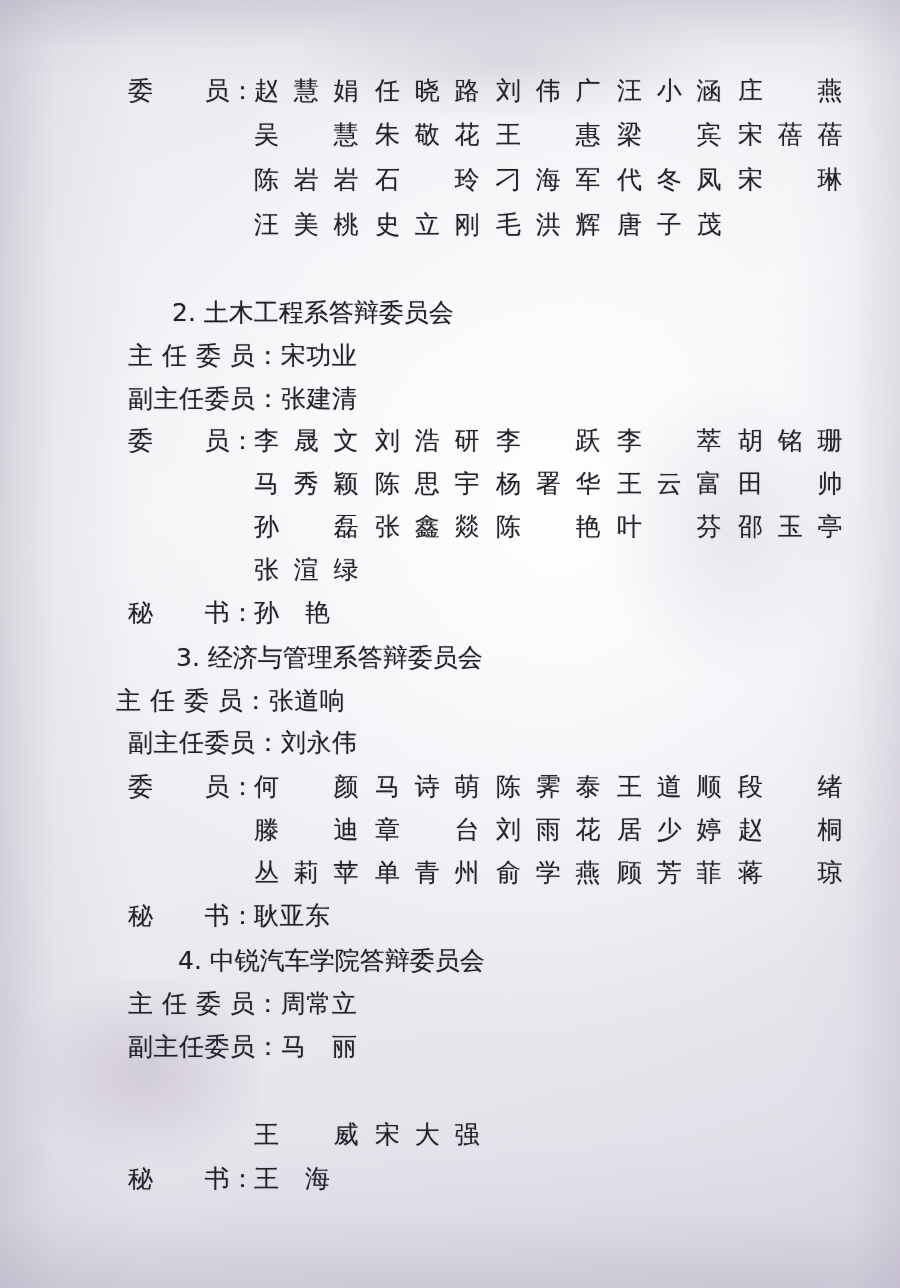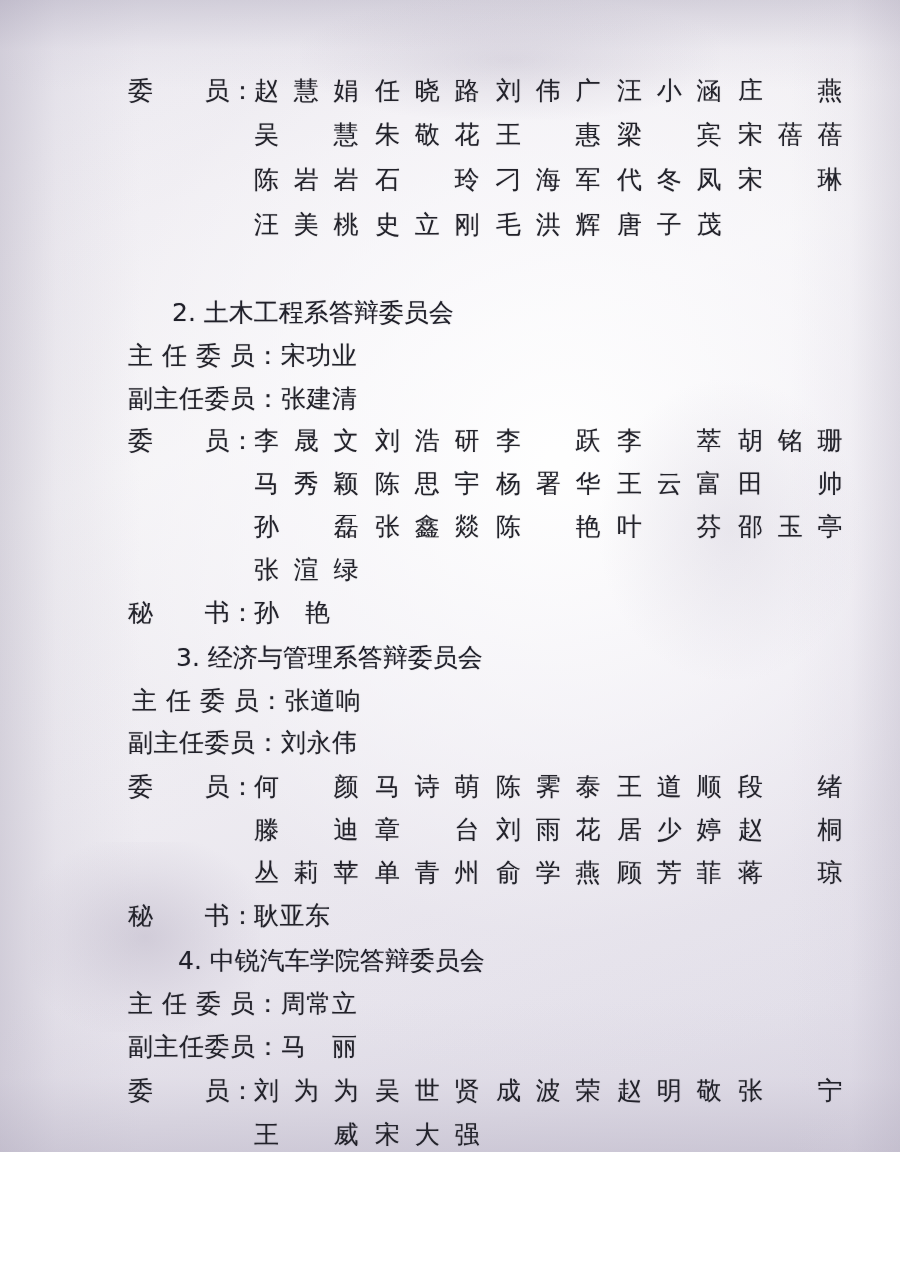--- a/index.html
+++ b/index.html
@@ -3,21 +3,21 @@
 <meta charset="utf-8">
 <style>
   html, body {
     margin: 0;
     padding: 0;
     background: #ffffff;
   }
   .page {
     position: relative;
     width: 900px;
-    height: 1152px;
+    height: 1288px;
     overflow: hidden;
     
     background:
       radial-gradient(ellipse 70% 55% at 62% 40%, rgba(255,255,255,0.95) 0%, rgba(250,249,252,0.55) 45%, rgba(236,233,240,0.15) 75%, rgba(225,221,231,0.0) 100%),
       linear-gradient(160deg, #e9e7ee 0%, #f2f0f4 18%, #f6f5f7 35%, #efedf2 55%, #e8e5ed 72%, #e2dfe9 88%, #dcd8e4 100%);
     font-family: "DejaVu Sans", "Liberation Sans", sans-serif;
     color: #2b2b31;
   }
   
   .paper-shade-left {
@@ -170,21 +170,21 @@
     <div class="line" style="left:128px; top:557px;">
       <span class="wide-label" style="visibility:hidden;">委　　员：</span><span class="name-cell w5">张渲绿</span>
     </div>
 
     <div class="line" style="left:128px; top:600px;">
       <span class="wide-label">秘　　书：</span><span>孙　艳</span>
     </div>
 
     <div class="heading" style="left:132px; top:645px;">3. 经济与管理系答辩委员会</div>
 
-    <div class="line" style="left:132px; top:688px;">
+    <div class="line" style="left:116px; top:688px;">
       <span>主 任 委 员：</span><span>张道响</span>
     </div>
 
     <div class="line" style="left:128px; top:730px;">
       <span>副主任委员：</span><span>刘永伟</span>
     </div>
 
     <div class="line" style="left:128px; top:774px;">
       <span class="wide-label">委　　员：</span><span class="name-cell w5">何　颜</span><span class="gap"></span><span class="name-cell w5">马诗萌</span><span class="gap"></span><span class="name-cell w5">陈霁泰</span><span class="gap"></span><span class="name-cell w5">王道顺</span><span class="gap"></span><span class="name-cell w5">段　绪</span>
     </div>
@@ -204,23 +204,20 @@
     <div class="heading" style="left:134px; top:948px;">4. 中锐汽车学院答辩委员会</div>
 
     <div class="line" style="left:128px; top:991px;">
       <span>主 任 委 员：</span><span>周常立</span>
     </div>
 
     <div class="line" style="left:128px; top:1034px;">
       <span>副主任委员：</span><span>马　丽</span>
     </div>
 
-    <div class="line" style="left:128px; top:1078px;">
-      <span class="wide-label">委　　员：</span><span class="name-cell w5">刘为为</span><span class="gap"></span><span class="name-cell w5">吴世贤</span><span class="gap"></span><span class="name-cell w5">成波荣</span><span class="gap"></span><span class="name-cell w5">赵明敬</span><span class="gap"></span><span class="name-cell w5">张　宁</span>
-    </div>
 
     <div class="line" style="left:128px; top:1122px;">
       <span class="wide-label" style="visibility:hidden;">委　　员：</span><span class="name-cell w5">王　威</span><span class="gap"></span><span class="name-cell w5">宋大强</span>
     </div>
 
     <div class="line" style="left:128px; top:1166px;">
       <span class="wide-label">秘　　书：</span><span>王　海</span>
     </div>
 
   </div>

